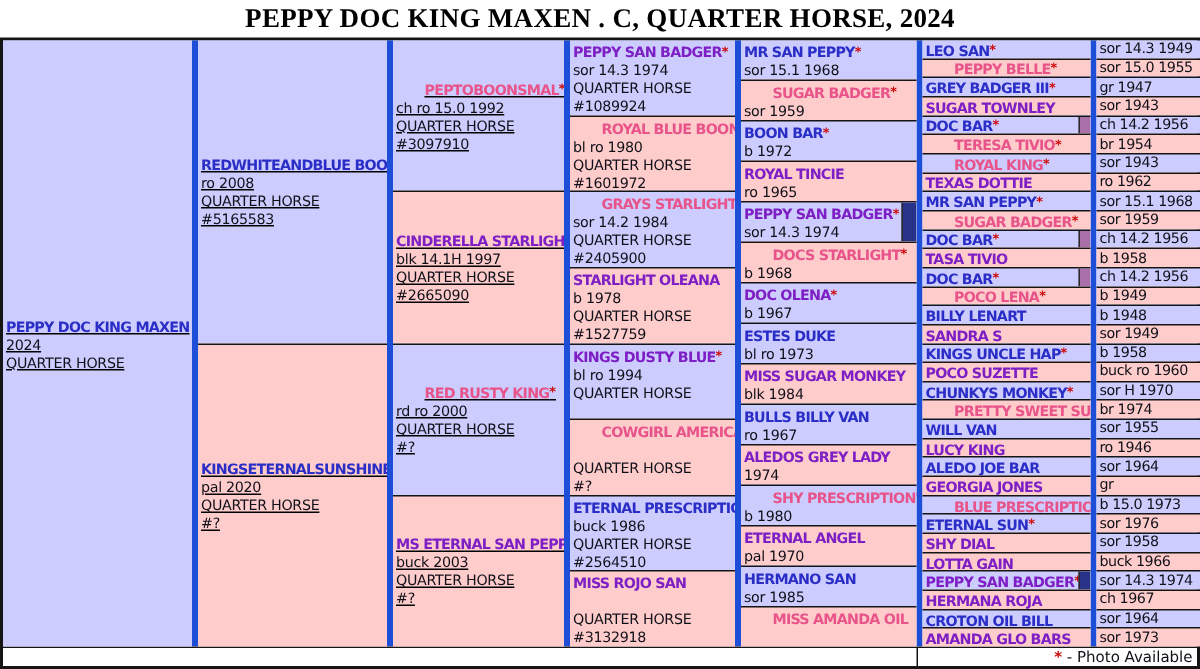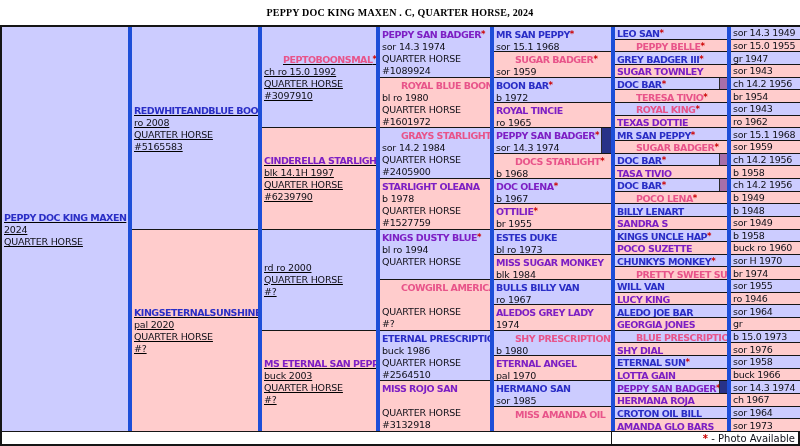--- a/index.html
+++ b/index.html
@@ -5,21 +5,21 @@
   * { box-sizing: border-box; margin: 0; padding: 0; }
   html,body { background:#fff; }
   body {
     width: 800px; height: 446px; overflow: hidden;
     font-family: "DejaVu Sans", sans-serif;
   }
   .page { width: 800px; height: 446px; }
   .title-bar {
     height: 25px; display: flex; align-items: center; justify-content: center;
     font-family: "Liberation Serif", "DejaVu Serif", serif;
-    font-weight: bold; font-size: 10px; color: #000; letter-spacing: 0.2px;
+    font-weight: bold; font-size: 18px; color: #000; letter-spacing: 0.2px;
   }
   .pedigree-wrap {
     height: 421px; border: 2px solid #151515;
     display: flex; flex-direction: column; background: #fff;
   }
   .pedigree { flex: 1; display: flex; min-height: 0; }
   .gcol { display: flex; flex-direction: column; flex-shrink: 0; }
   .gcol + .gcol { border-left: 4px solid #1d4ed8; }
   .cell {
     flex: 1; position: relative; overflow: hidden;
@@ -99,23 +99,24 @@
           <div class="cell male">
             <div class="name-line"><span class="hname link-rose">PEPTOBOONSMAL</span><span class="ast">*</span></div>
             <div class="cell-line">ch ro 15.0 1992</div>
             <div class="cell-line">QUARTER HORSE</div>
             <div class="cell-line">#3097910</div>
           </div>
           <div class="cell female">
             <div class="name-line"><span class="hname link-purple">CINDERELLA STARLIGHT</span></div>
             <div class="cell-line">blk 14.1H 1997</div>
             <div class="cell-line">QUARTER HORSE</div>
-            <div class="cell-line">#6239790</div>
-          </div>
-          <div class="cell male">
+            <div class="cell-line">#2665090</div>
+          </div>
+          <div class="cell male">
+            <div class="name-line"><span class="hname link-rose">RED RUSTY KING</span><span class="ast">*</span></div>
             <div class="cell-line">rd ro 2000</div>
             <div class="cell-line">QUARTER HORSE</div>
             <div class="cell-line">#?</div>
           </div>
           <div class="cell female">
             <div class="name-line"><span class="hname link-purple">MS ETERNAL SAN PEPPY</span></div>
             <div class="cell-line">buck 2003</div>
             <div class="cell-line">QUARTER HORSE</div>
             <div class="cell-line">#?</div>
           </div>
@@ -192,24 +193,20 @@
             <div class="photo-strip photo-navy"></div>
           </div>
           <div class="cell female">
             <div class="name-line"><span class="hname link-rose">DOCS STARLIGHT</span><span class="ast">*</span></div>
             <div class="cell-line">b 1968</div>
           </div>
           <div class="cell male">
             <div class="name-line"><span class="hname link-purple">DOC OLENA</span><span class="ast">*</span></div>
             <div class="cell-line">b 1967</div>
           </div>
-          <div class="cell female">
-            <div class="name-line"><span class="hname link-purple">OTTILIE</span><span class="ast">*</span></div>
-            <div class="cell-line">br 1955</div>
-          </div>
           <div class="cell male">
             <div class="name-line"><span class="hname link-blue">ESTES DUKE</span></div>
             <div class="cell-line">bl ro 1973</div>
           </div>
           <div class="cell female">
             <div class="name-line"><span class="hname link-purple">MISS SUGAR MONKEY</span></div>
             <div class="cell-line">blk 1984</div>
           </div>
           <div class="cell male">
             <div class="name-line"><span class="hname link-blue">BULLS BILLY VAN</span></div>
@@ -308,25 +305,25 @@
           </div>
           <div class="cell male">
             <div class="name-line"><span class="hname link-blue">ALEDO JOE BAR</span></div>
           </div>
           <div class="cell female">
             <div class="name-line"><span class="hname link-purple">GEORGIA JONES</span></div>
           </div>
           <div class="cell male">
             <div class="name-line"><span class="hname link-rose">BLUE PRESCRIPTION</span><span class="ast">*</span></div>
           </div>
+          <div class="cell male">
+            <div class="name-line"><span class="hname link-blue">ETERNAL SUN</span><span class="ast">*</span></div>
+          </div>
           <div class="cell female">
             <div class="name-line"><span class="hname link-purple">SHY DIAL</span></div>
-          </div>
-          <div class="cell male">
-            <div class="name-line"><span class="hname link-blue">ETERNAL SUN</span><span class="ast">*</span></div>
           </div>
           <div class="cell female">
             <div class="name-line"><span class="hname link-purple">LOTTA GAIN</span></div>
           </div>
           <div class="cell male">
             <div class="name-line"><span class="hname link-purple">PEPPY SAN BADGER</span><span class="ast">*</span></div>
             <div class="photo-strip photo-navy"></div>
           </div>
           <div class="cell female">
             <div class="name-line"><span class="hname link-purple">HERMANA ROJA</span></div>

